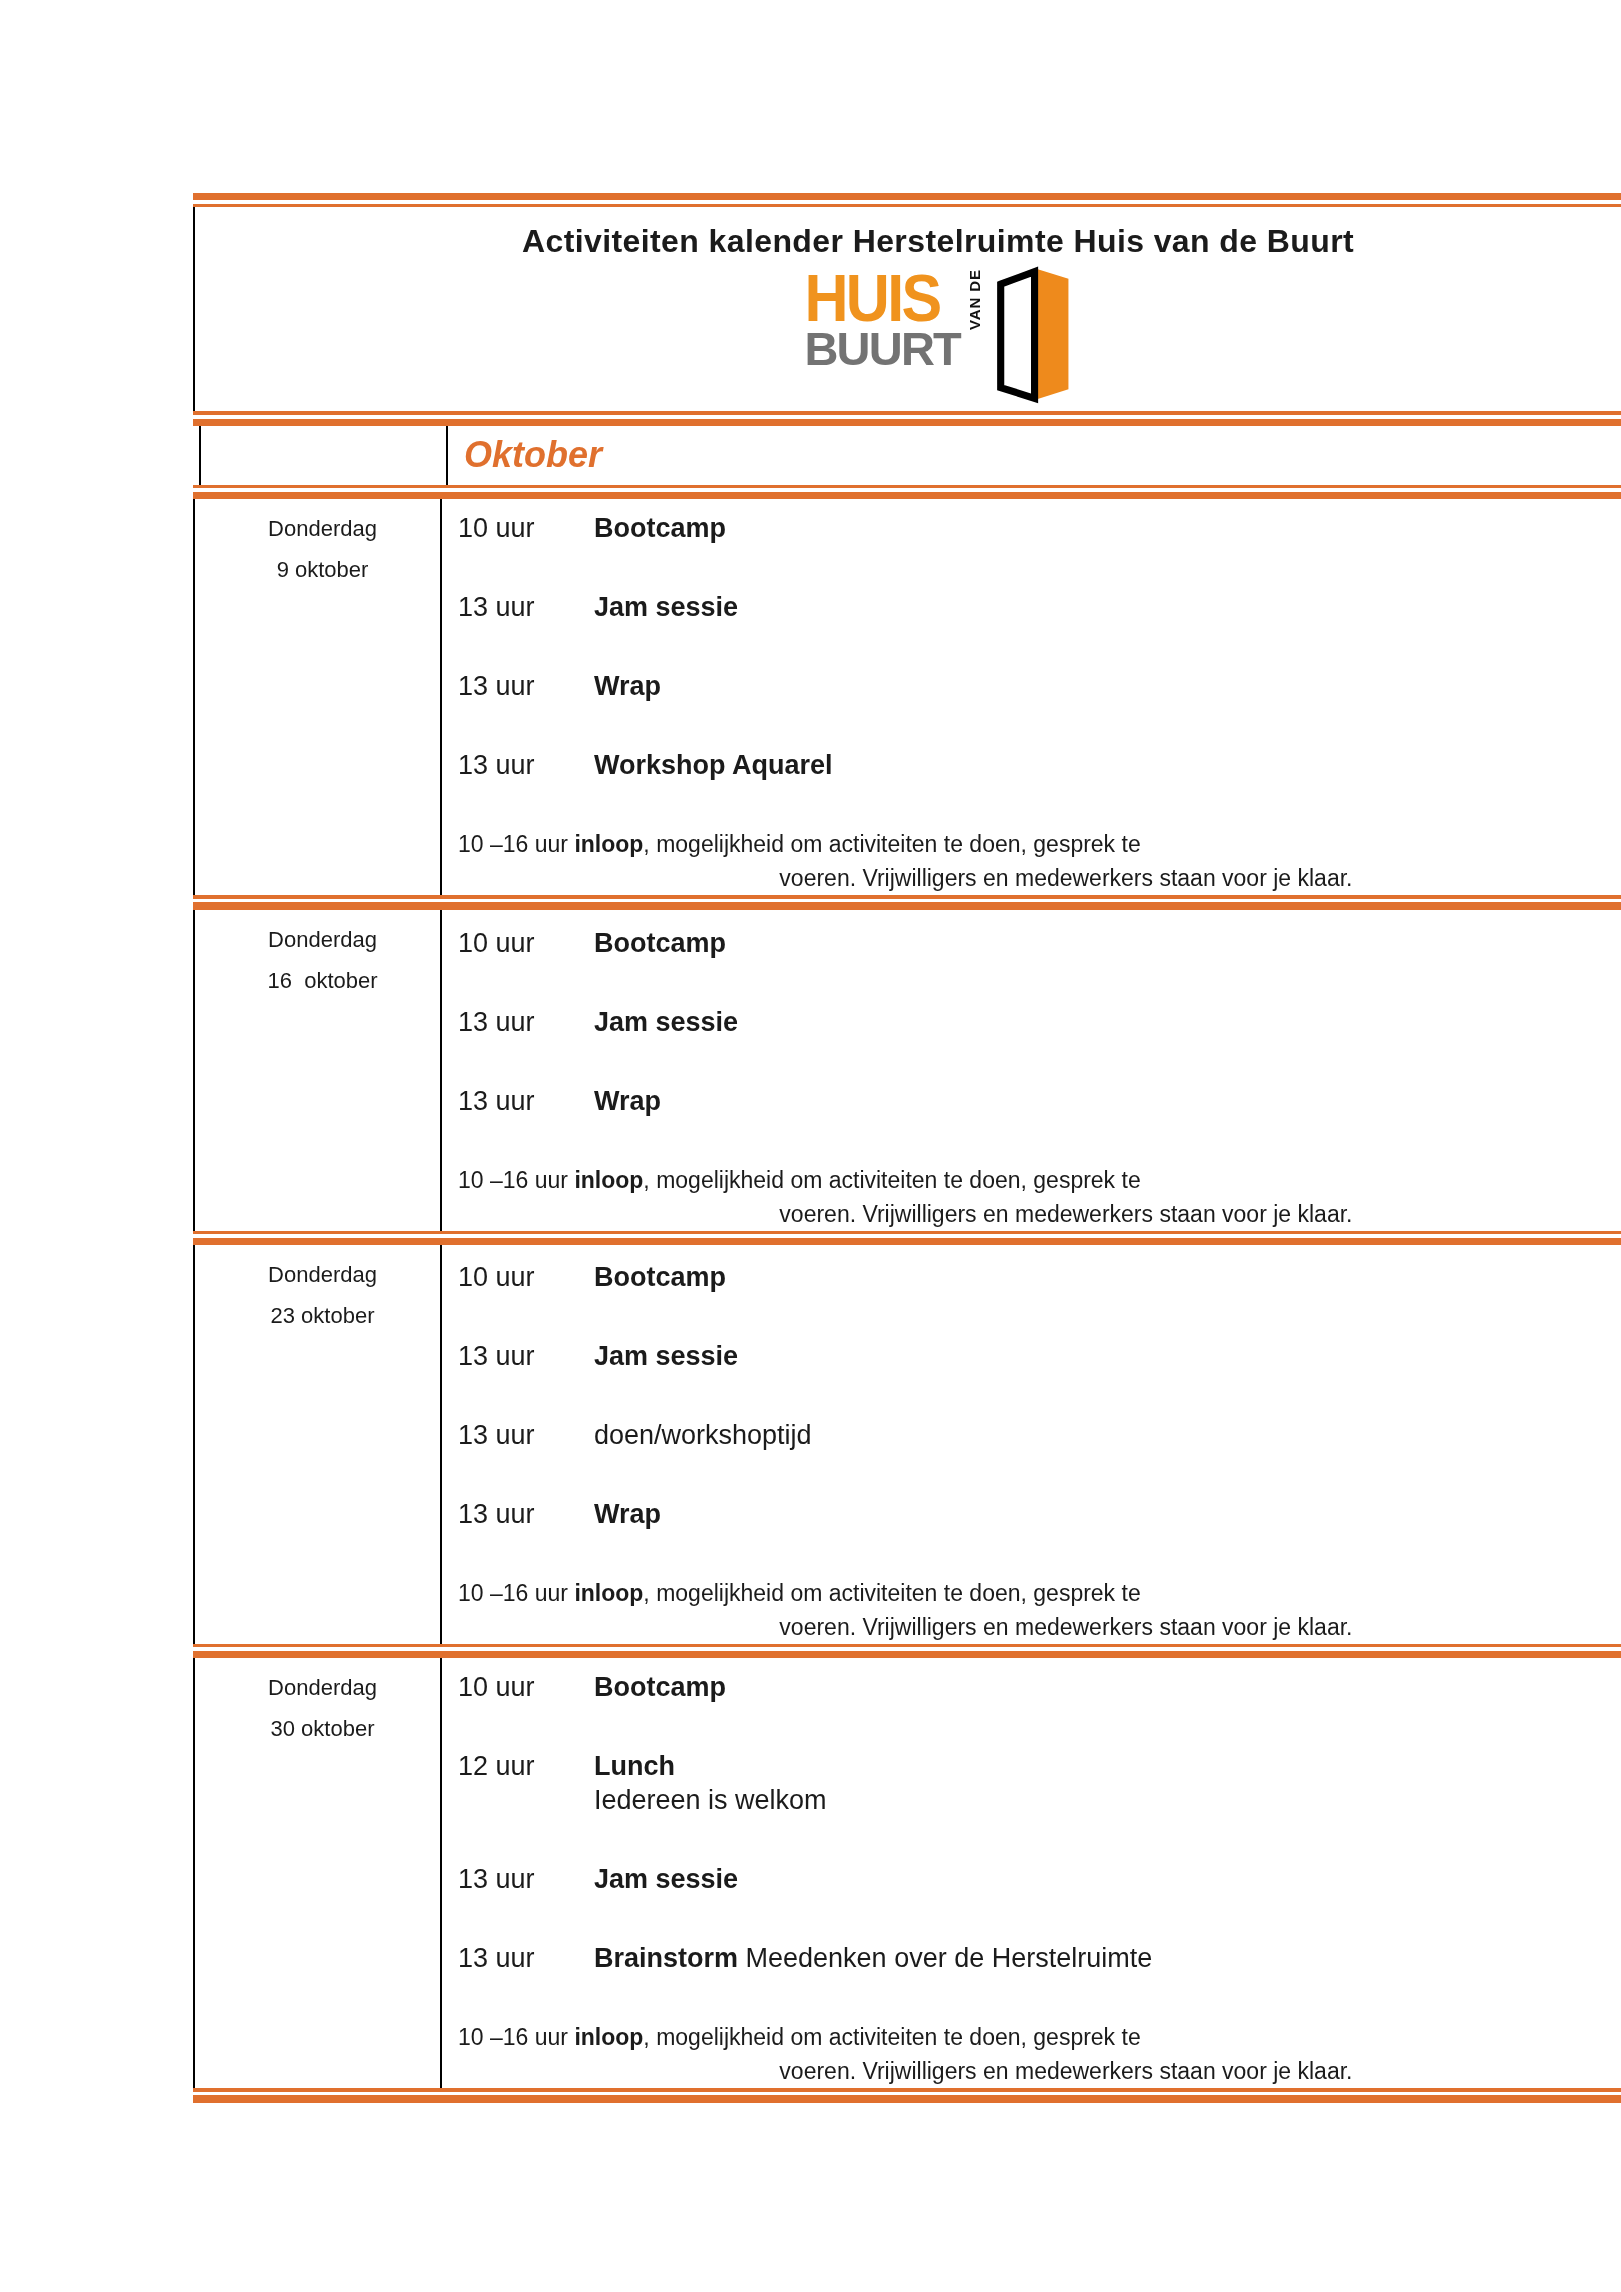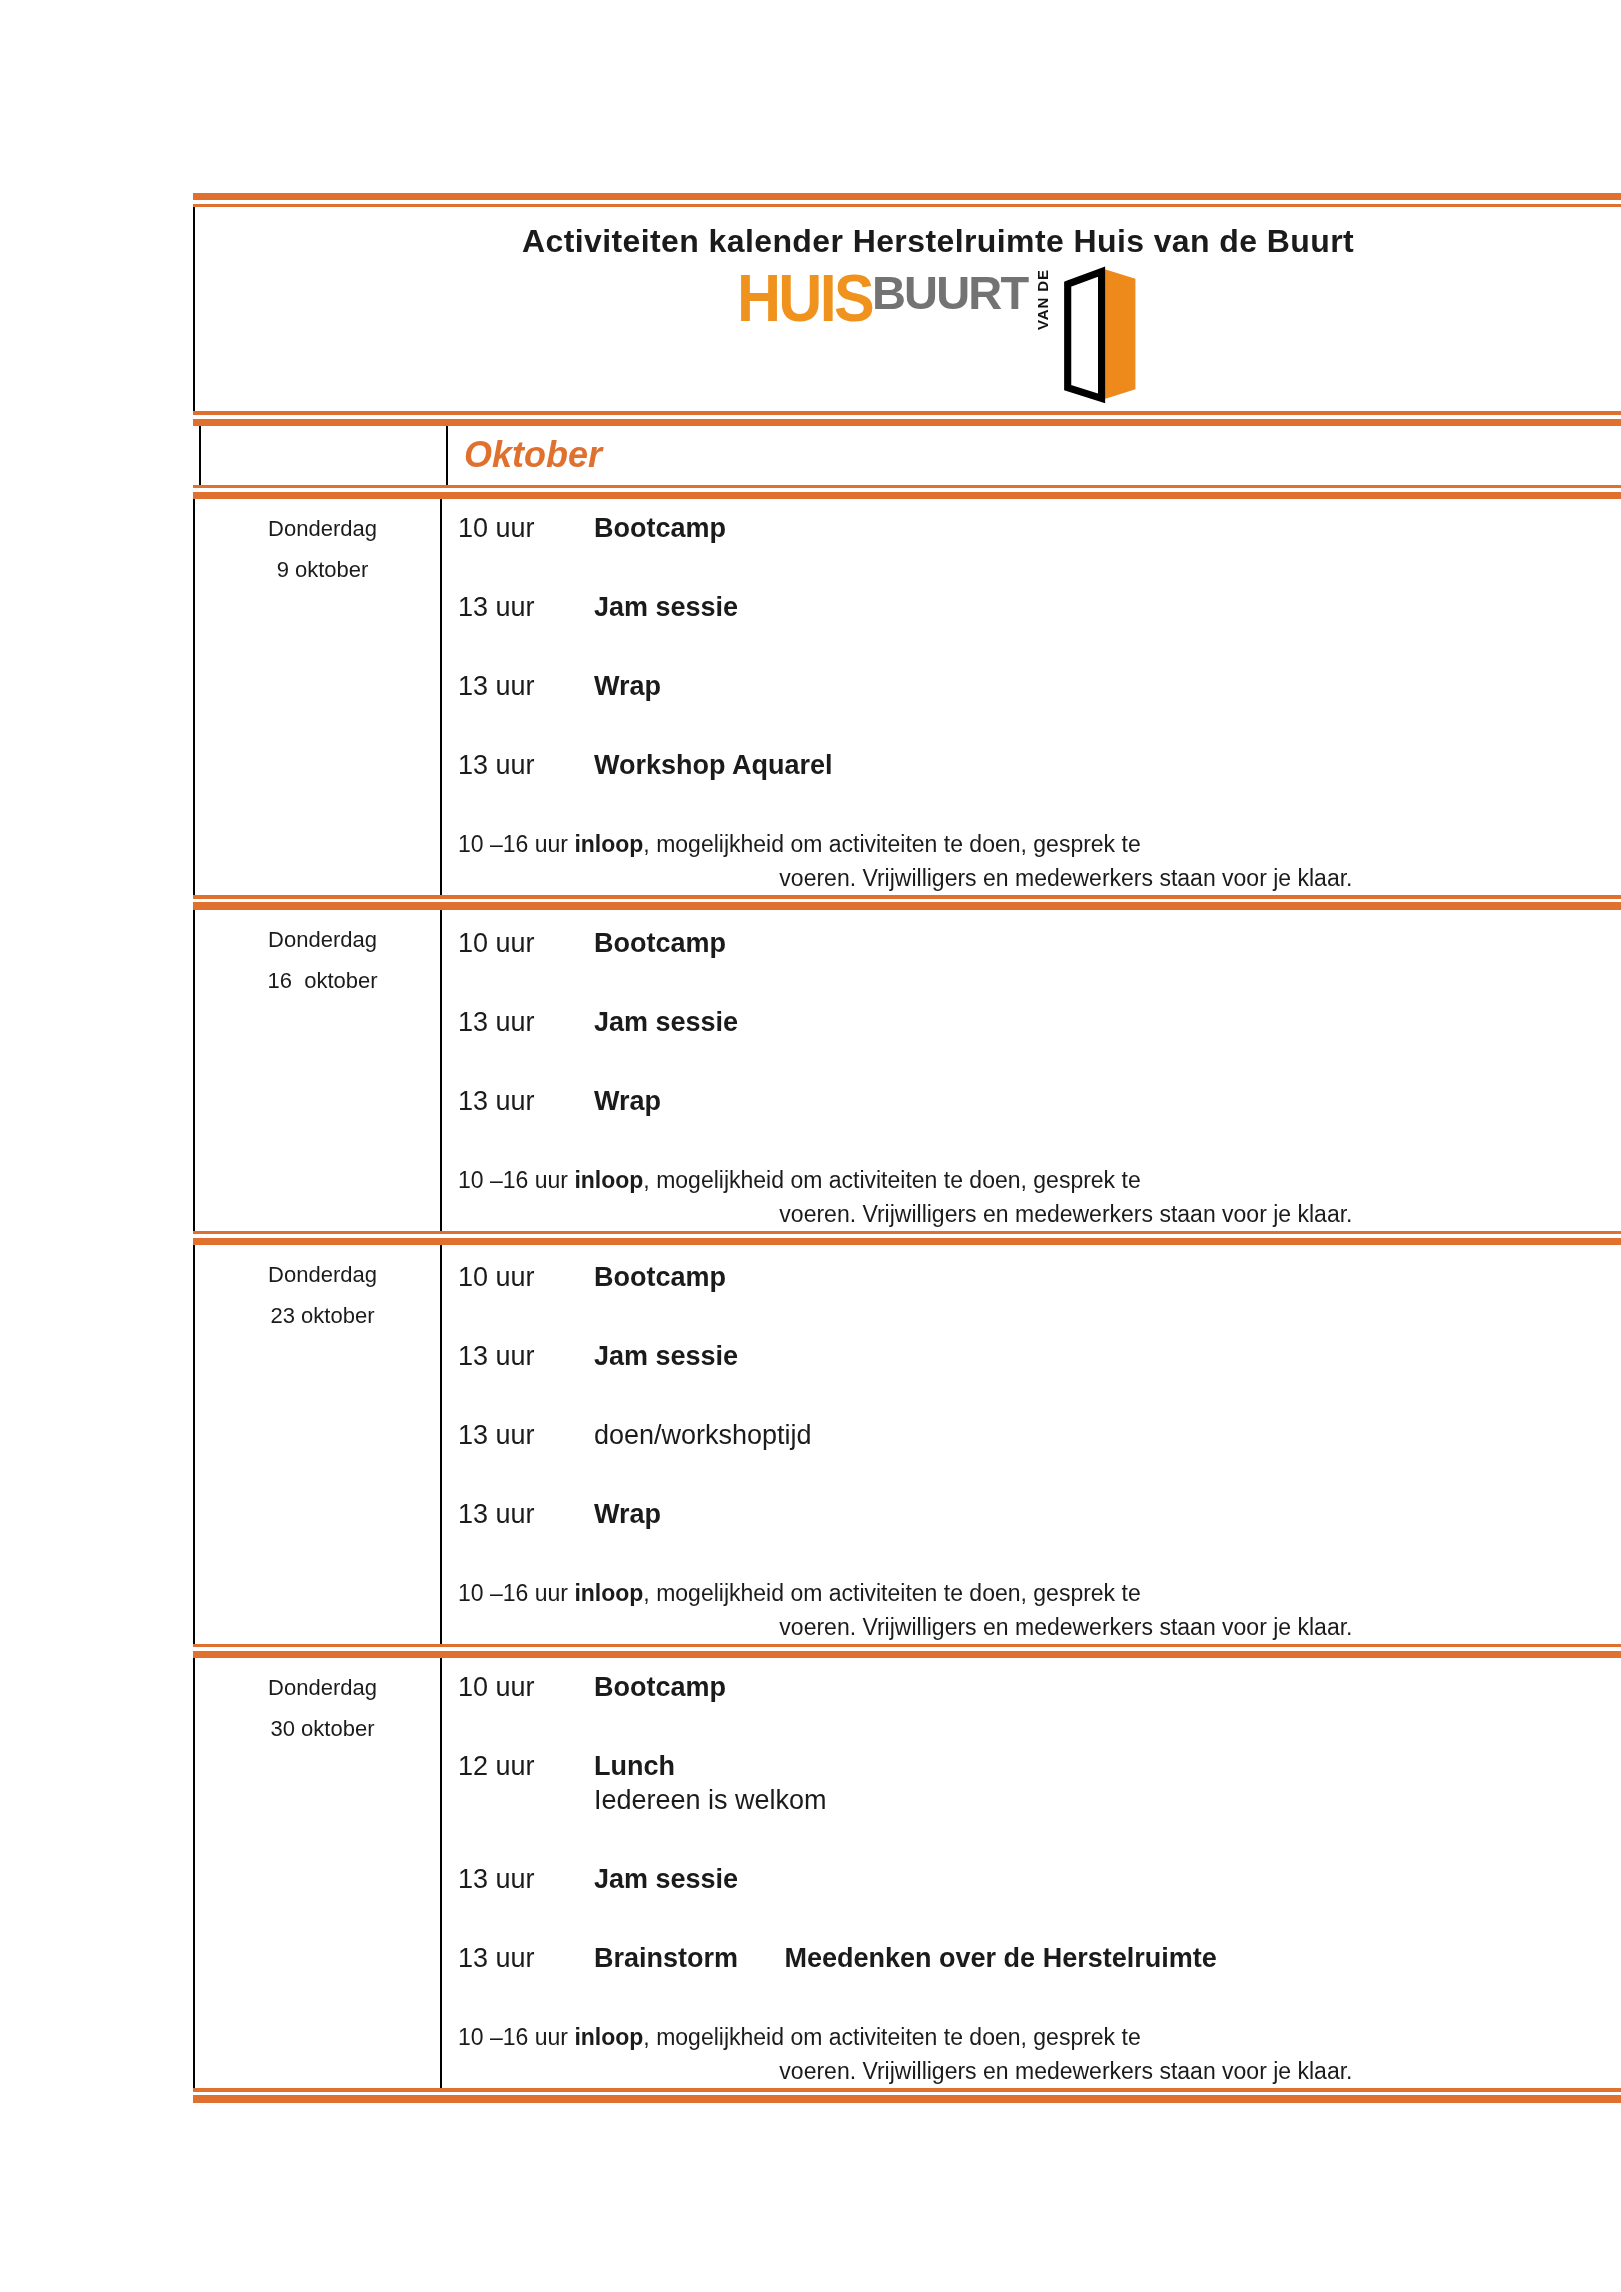--- a/index.html
+++ b/index.html
@@ -27,21 +27,21 @@
   .sep .gap{height:3.6px;background:#fff;}
   .sep .thick{height:7.2px;background:var(--orange);}
 
   .header-block{height:204px;text-align:center;overflow:hidden;}
   .doc-title{
     padding-top:16px;font-size:32px;font-weight:bold;letter-spacing:0.4px;
   }
   .logo{
     margin-top:7.2px;display:flex;justify-content:center;align-items:flex-start;gap:6.3px;
   }
-  .logo-words{display:flex;flex-direction:row;align-items:flex-start;text-align:left;}
+  .logo-words{display:flex;flex-direction:column;align-items:flex-start;text-align:left;}
   .logo-huis{
     font-size:61px;font-weight:bold;color:var(--logo-orange);
     letter-spacing:-2.7px;line-height:.92;transform:scaleY(1.08);transform-origin:top left;
   }
   .logo-buurt{
     font-size:47px;font-weight:bold;color:#737373;letter-spacing:-1.8px;line-height:1.05;
   }
   .logo-vande{
     writing-mode:vertical-rl;transform:rotate(180deg);
     font-size:15px;font-weight:bold;color:#121212;letter-spacing:0.9px;
@@ -65,21 +65,21 @@
   .date-line{white-space:pre-wrap;}
   .act-cell{
     flex:1;box-sizing:border-box;padding:9px 7.2px 0 16px;
     display:flex;flex-direction:column;gap:45px;justify-content:flex-end;
   }
   .entry{display:flex;font-size:27px;line-height:34px;}
   .entry .time{width:136px;flex:none;}
   .entry .body{flex:1;}
   .entry .name{font-weight:bold;}
   .entry .name.plain{font-weight:normal;}
-  .entry .suffix{font-weight:bold;margin-left:39px;}
+  .entry .suffix{font-weight:normal;}
   .entry .sub{font-weight:normal;}
   .inloop{font-size:23px;line-height:34px;}
   .inloop .l1{white-space:pre-wrap;}
   .inloop .l1 b{font-weight:bold;}
   .inloop .l2{text-align:center;}
 </style>
 </head>
 <body>
 
 <div class="doc-table">

